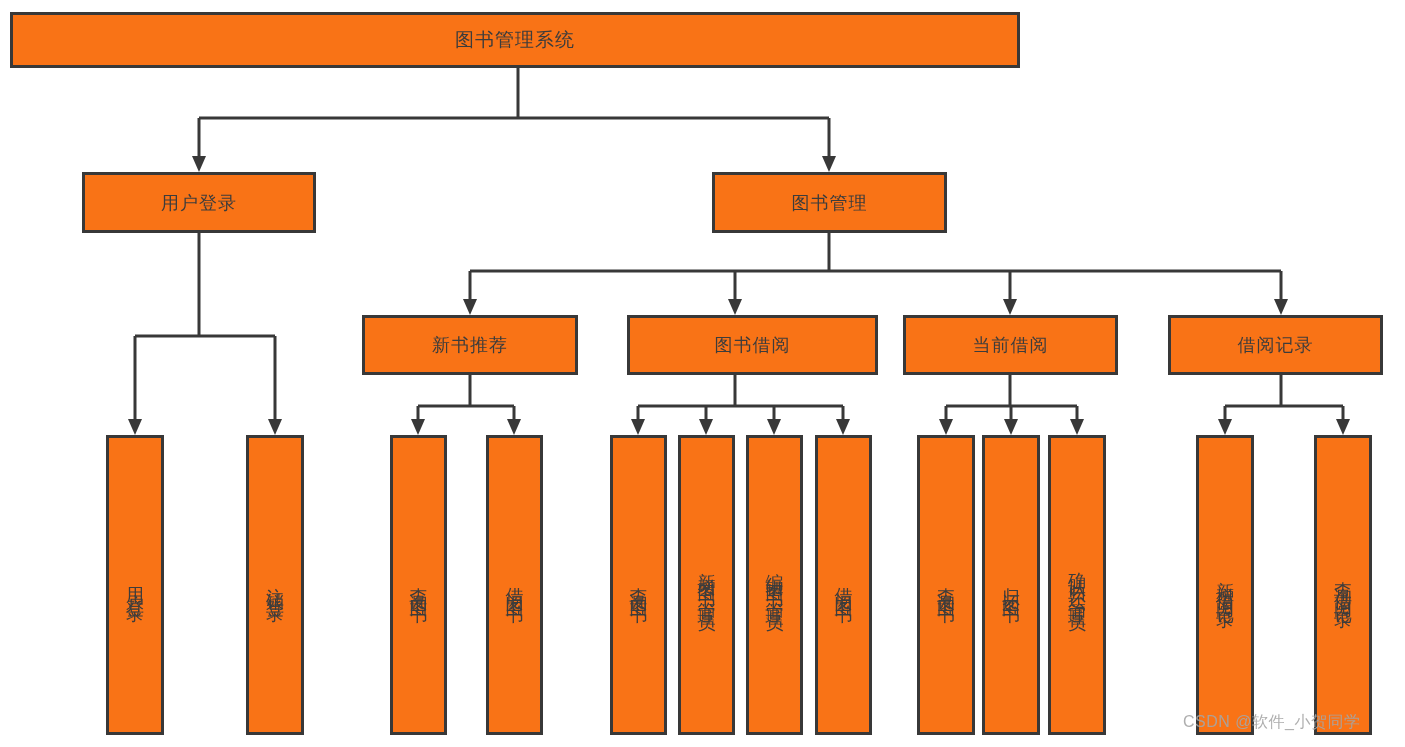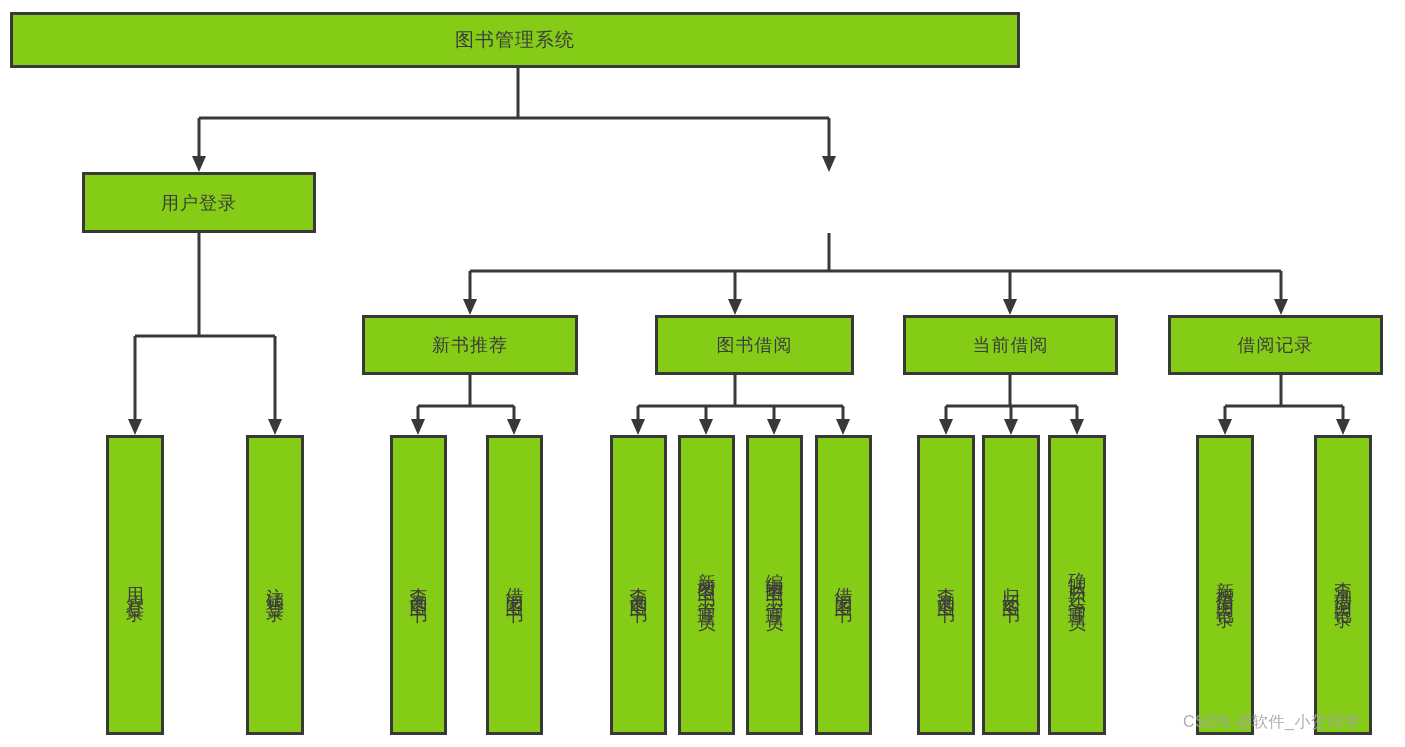--- a/index.html
+++ b/index.html
@@ -17,21 +17,21 @@
   }
   #connectors {
     position: absolute;
     left: 0;
     top: 0;
     pointer-events: none;
   }
   .box {
     position: absolute;
     box-sizing: border-box;
-    background: #84cc16;
+    background: #f97316;
     border: 3px solid #383838;
     color: #3c3c3c;
     display: flex;
     align-items: center;
     justify-content: center;
     font-size: 18px;
     letter-spacing: 1px;
     z-index: 2;
   }
   .box.root {
@@ -87,23 +87,24 @@
       <polygon points="1004,419 1018,419 1011,435"></polygon>
       <polygon points="1070,419 1084,419 1077,435"></polygon>
       <polygon points="1218,419 1232,419 1225,435"></polygon>
       <polygon points="1336,419 1350,419 1343,435"></polygon>
     </g>
   </svg>
 
   <div class="box root" style="left:10px; top:12px; width:1010px; height:56px;">图书管理系统</div>
 
   <div class="box" style="left:82px; top:172px; width:234px; height:61px;">用户登录</div>
+  <div class="box" style="left:712px; top:172px; width:235px; height:61px;">图书管理</div>
 
   <div class="box" style="left:362px; top:315px; width:216px; height:60px;">新书推荐</div>
-  <div class="box" style="left:627px; top:315px; width:199px; height:60px;margin-left:28px;">图书借阅</div>
+  <div class="box" style="left:627px; top:315px; width:251px; height:60px;">图书借阅</div>
   <div class="box" style="left:903px; top:315px; width:215px; height:60px;text-align:right;">当前借阅</div>
   <div class="box" style="left:1168px; top:315px; width:215px; height:60px;">借阅记录</div>
 
   <div class="box vbox" style="left:106px; top:435px; width:58px; height:300px;">用户登录</div>
   <div class="box vbox" style="left:246px; top:435px; width:58px; height:300px;">注销登录</div>
 
   <div class="box vbox" style="left:390px; top:435px; width:57px; height:300px;">查询图书</div>
   <div class="box vbox" style="left:486px; top:435px; width:57px; height:300px;">借阅图书</div>
 
   <div class="box vbox" style="left:610px; top:435px; width:57px; height:300px;">查询图书</div>

